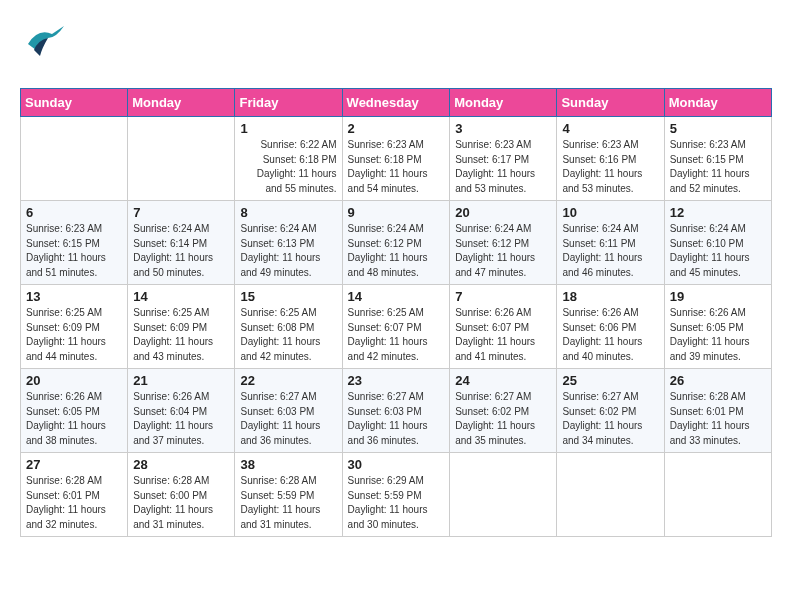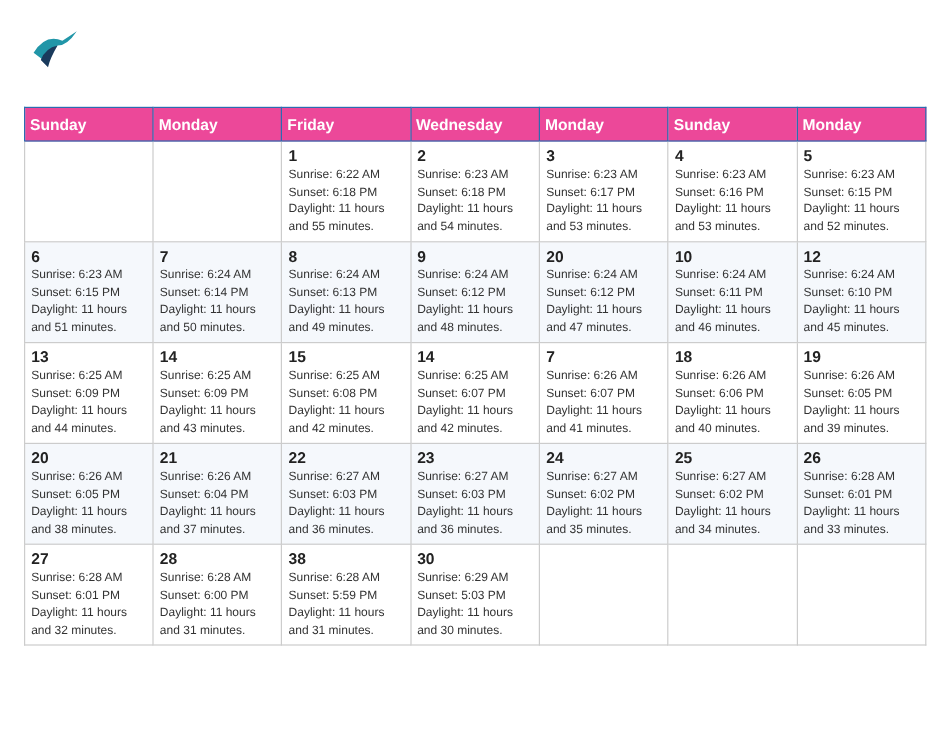--- a/index.html
+++ b/index.html
@@ -111,21 +111,21 @@
         <th>Sunday</th>
         <th>Monday</th>
       </tr>
   </thead>
   <tbody id="calendar-body">
   <tr>
         <td class="empty-cell"></td>
         <td class="empty-cell"></td>
         <td>
           <div class="day-number">1</div>
-          <div class="day-info" style="white-space: pre-line;">Sunrise: 6:22 AM
+          <div class="day-info" style="white-space: pre-line; text-align: right;">Sunrise: 6:22 AM
 Sunset: 6:18 PM
 Daylight: 11 hours
 and 55 minutes.</div>
         </td>
         <td>
           <div class="day-number">2</div>
           <div class="day-info" style="white-space: pre-line;">Sunrise: 6:23 AM
 Sunset: 6:18 PM
 Daylight: 11 hours
 and 54 minutes.</div>
@@ -323,21 +323,21 @@
         <td>
           <div class="day-number">38</div>
           <div class="day-info" style="white-space: pre-line;">Sunrise: 6:28 AM
 Sunset: 5:59 PM
 Daylight: 11 hours
 and 31 minutes.</div>
         </td>
         <td>
           <div class="day-number">30</div>
           <div class="day-info" style="white-space: pre-line;">Sunrise: 6:29 AM
-Sunset: 5:03 PM
+Sunset: 5:59 PM
 Daylight: 11 hours
 and 30 minutes.</div>
         </td>
         <td class="empty-cell"></td>
         <td class="empty-cell"></td>
         <td class="empty-cell"></td>
       </tr>
     </tbody>
 </table>
 

